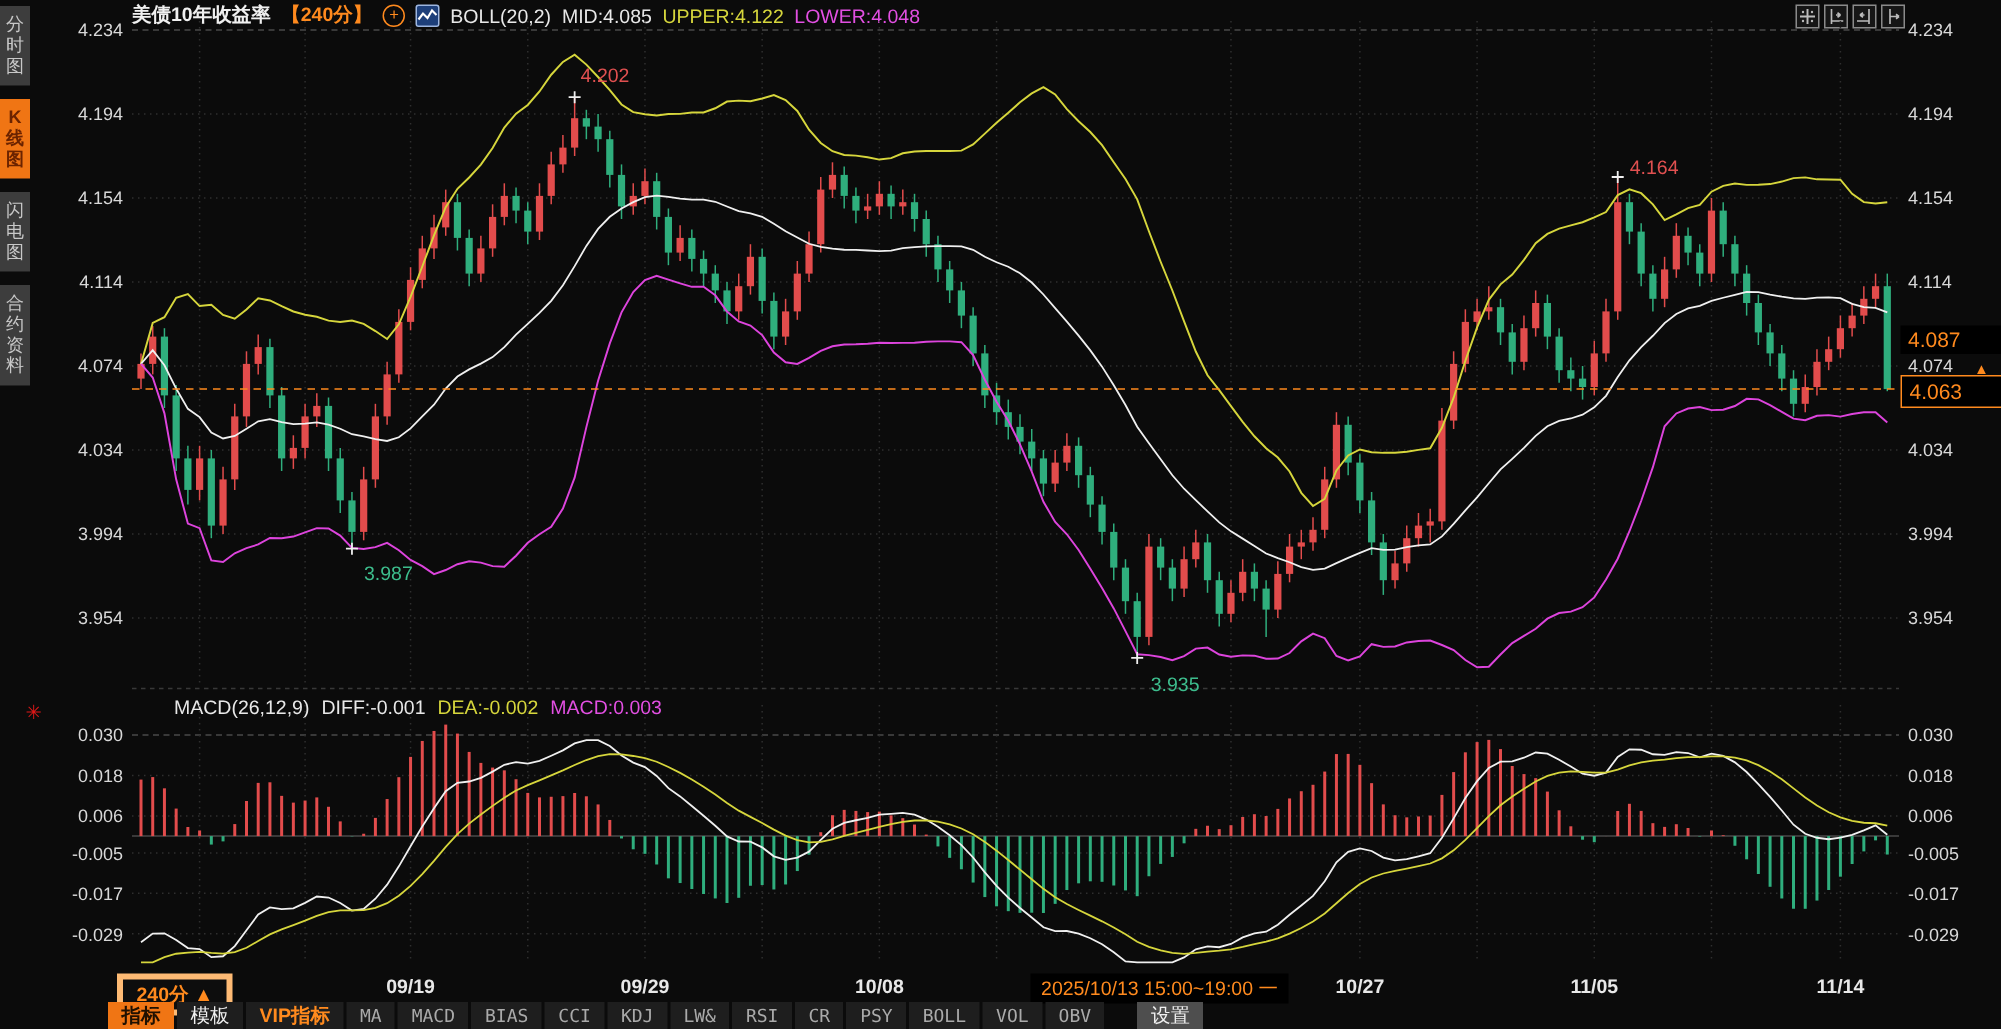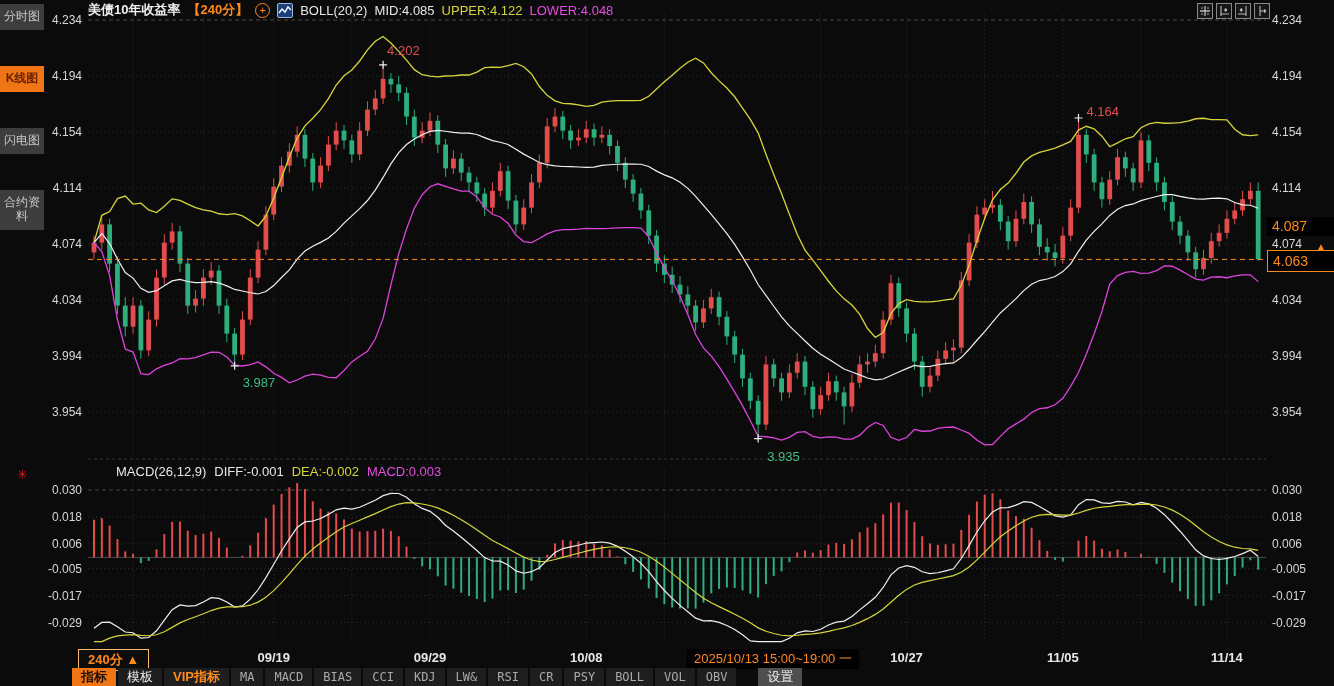--- a/index.html
+++ b/index.html
@@ -1,19 +1,19 @@
 <!DOCTYPE html>
 <html><head>
 <meta charset="utf-8">
 <style>
   html,body{margin:0;padding:0;background:#000;}
   #app{position:relative;width:1334px;height:686px;background:#0b0b0b;overflow:hidden;
        font-family:"Liberation Sans",sans-serif;-webkit-font-smoothing:antialiased;}
   
-  .side-tab{position:absolute;left:0;width:44px;background:#3d3d3d;color:#c8c8c8;
+  .side-tab{position:absolute;left:0;width:20px;background:#3d3d3d;color:#c8c8c8;
     font-size:12px;line-height:1.15;text-align:center;word-break:break-all;
     padding:6px 0;cursor:pointer;}
   .side-tab.active{background:#f07514;color:#6b2300;font-weight:bold;}
   
   #hdr{position:absolute;left:88px;top:2px;height:16px;display:flex;align-items:center;
        gap:7px;font-size:13px;color:#e8e8e8;white-space:nowrap;}
   .hdr-title{font-weight:bold;color:#f0f0f0;}
   .hdr-period{color:#ff8a1e;font-weight:bold;}
   .plus-icon{display:inline-flex;width:13px;height:13px;border:1px solid #ff8a1e;border-radius:50%;
        color:#ff8a1e;align-items:center;justify-content:center;font-size:11px;line-height:1;cursor:pointer;}
@@ -36,21 +36,21 @@
   .macd-dea{color:#d6d63c;}
   .macd-macd{color:#e24fe2;}
   #recIcon{position:absolute;left:17px;top:468px;color:#e01818;font-size:13px;line-height:1;}
   
   .pbox{position:absolute;left:1267px;width:65px;height:19px;background:#000;color:#ff8a1e;
         font-size:14px;line-height:19px;padding-left:5px;z-index:6;}
   #lastBox{border:1px solid #ff8a1e;height:20px;line-height:20px;}
   #lastTri{position:absolute;left:1316px;top:242px;color:#ff8a1e;font-size:10px;z-index:7;line-height:1;}
   
   #periodBtn{position:absolute;left:78px;top:649px;color:#ff8a1e;font-size:13px;font-weight:bold;
-      border:1px solid #fdba74;background:#0d0d0d;padding:1px 9px;cursor:pointer;z-index:5;}
+      border:4px solid #fdba74;background:#0d0d0d;padding:1px 9px;cursor:pointer;z-index:5;}
   .xlab{position:absolute;top:650px;font-size:13px;font-weight:bold;color:#e8e8e8;transform:translateX(-50%);z-index:4;}
   #tipDate{position:absolute;top:649px;transform:translateX(-50%);background:#000;color:#ff8a1e;
       font-size:13px;padding:1px 7px;white-space:nowrap;z-index:5;}
   
   #menuRow{position:absolute;left:72px;top:668px;height:18px;display:flex;gap:2px;z-index:5;}
   .mi{height:18px;line-height:18px;padding:0 9px;background:#1e1e1e;color:#b8b8b8;font-size:13px;cursor:pointer;white-space:nowrap;}
   .mi.active{background:#f07514;color:#201000;font-weight:bold;}
   .mi.normal{color:#f0f0f0;}
   .mi.vip{color:#ff8a1e;font-weight:bold;}
   .mi.mono{font-family:"DejaVu Sans Mono",monospace;font-size:12px;color:#aaa;}

